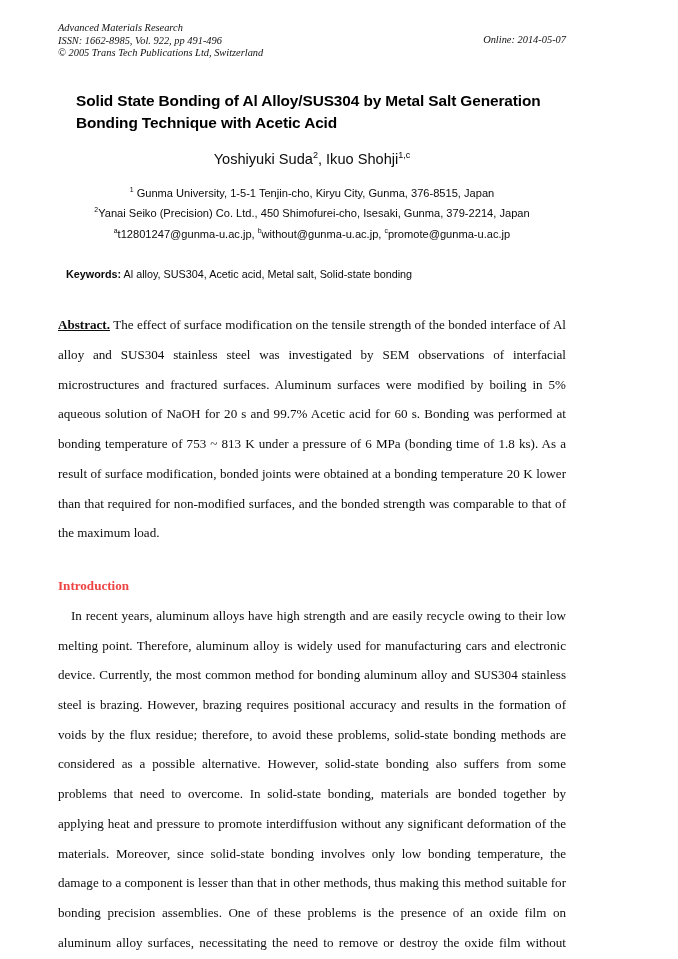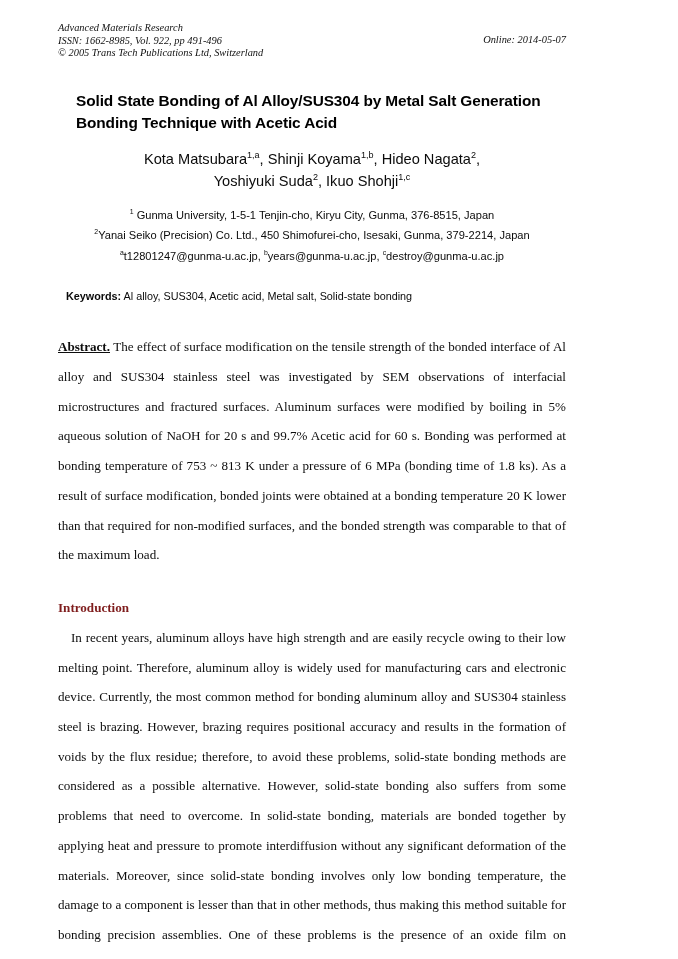--- a/index.html
+++ b/index.html
@@ -110,21 +110,21 @@
     font-weight: bold;
     text-decoration: underline;
   }
 
   .section-heading {
     margin: 27px 0 0 0;
     font-family: "Liberation Serif", serif;
     font-weight: bold;
     font-size: 13.1px;
     line-height: 22px;
-    color: #7f1d1d;
+    color: #ef4444;
   }
   .section-body {
     margin-top: 4px;
   }
   .indent-first {
     text-indent: 13px;
   }
 </style>
 </head>
 <body>
@@ -140,31 +140,28 @@
     <div class="online-date">Online: 2014-05-07</div>
   </div>
 
   <h1 class="paper-title">
     <span>Solid State Bonding of Al Alloy/SUS304 by Metal Salt Generation</span>
     <span>Bonding Technique with Acetic Acid</span>
   </h1>
 
   <div class="authors">
     <div>
-      <span>Kota Matsubara</span><sup>1,a</sup><span>, </span><span>Shinji Koyama</span><sup>1,b</sup><span>, </span><span>Hideo Nagata</span><sup>2</sup><span>,</span>
-    </div>
-    <div>
       <span>Yoshiyuki Suda</span><sup>2</sup><span>, </span><span>Ikuo Shohji</span><sup>1,c</sup>
     </div>
   </div>
 
   <div class="affiliations">
     <span class="aff-line"><sup>1</sup><span> Gunma University, 1-5-1 Tenjin-cho, Kiryu City, Gunma, 376-8515, Japan</span></span>
     <span class="aff-line"><sup>2</sup><span>Yanai Seiko (Precision) Co. Ltd., 450 Shimofurei-cho, Isesaki, Gunma, 379-2214, Japan</span></span>
-    <span class="aff-line"><sup>a</sup><span>t12801247@gunma-u.ac.jp, </span><sup>b</sup><span>years@gunma-u.ac.jp, </span><sup>c</sup><span>destroy@gunma-u.ac.jp</span></span>
+    <span class="aff-line"><sup>a</sup><span>t12801247@gunma-u.ac.jp, </span><sup>b</sup><span>without@gunma-u.ac.jp, </span><sup>c</sup><span>promote@gunma-u.ac.jp</span></span>
   </div>
 
   <div class="keywords">
     <span class="kw-label">Keywords:</span><span> Al alloy, SUS304, Acetic acid, Metal salt, Solid-state bonding</span>
   </div>
 
   <p class="body-para abstract">
     <span class="lead">Abstract.</span><span> The effect of surface modification on the tensile strength of the bonded interface of Al alloy and SUS304 stainless steel was investigated by SEM observations of interfacial microstructures and fractured surfaces. Aluminum surfaces were modified by boiling in 5% aqueous solution of NaOH for 20 s and 99.7% Acetic acid for 60 s. Bonding was performed at bonding temperature of 753 ~ 813 K under a pressure of 6 MPa (bonding time of 1.8 ks). As a result of surface modification, bonded joints were obtained at a bonding temperature 20 K lower than that required for non-modified surfaces, and the bonded strength was comparable to that of the maximum load.</span>
   </p>
 

